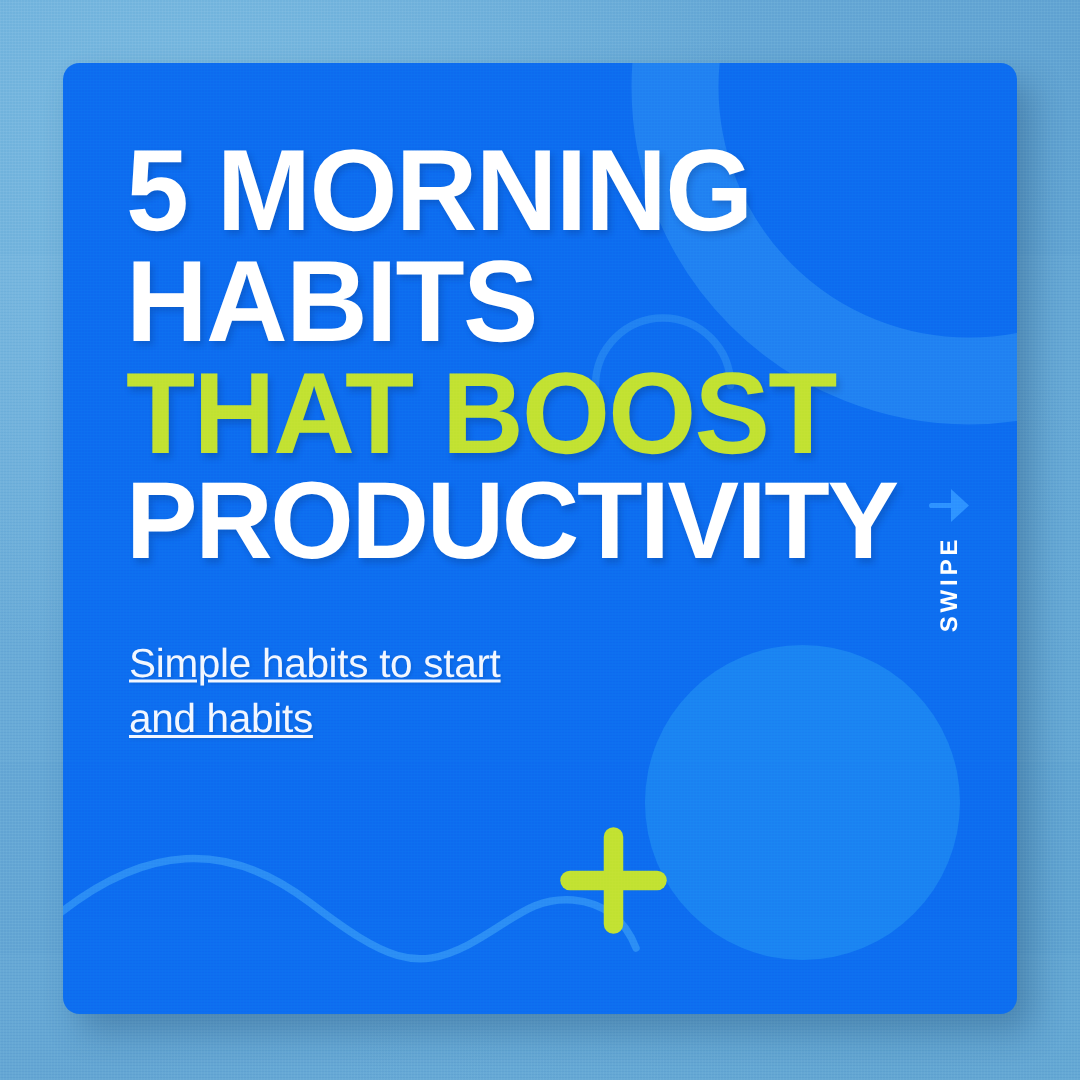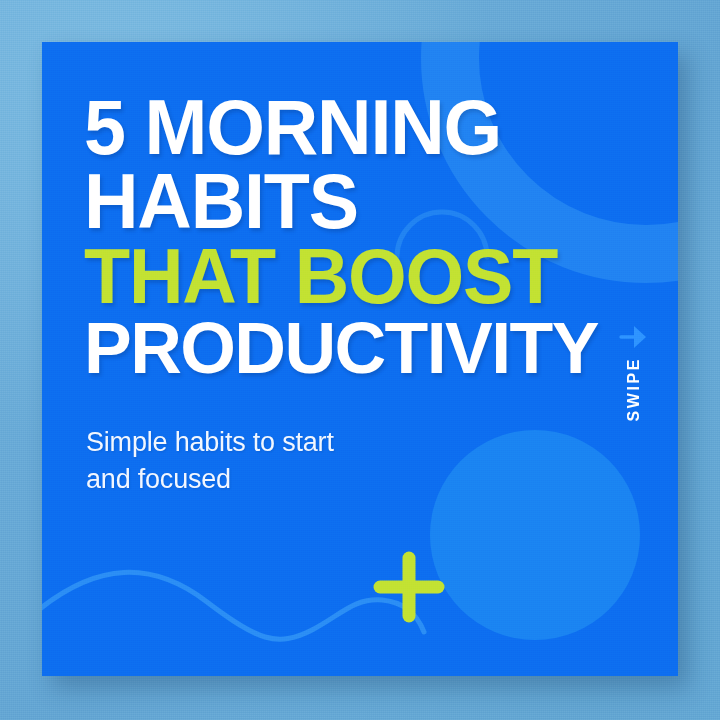--- a/index.html
+++ b/index.html
@@ -105,21 +105,21 @@
     left:44px;
     top:382px;
     width:380px;
     font-size:27px;
     line-height:1.37;
     font-weight:400;
     color:#f2f7ff;
     letter-spacing:-.2px;
     text-shadow:1px 1px 2px rgba(0,30,80,.13);
   }
-  #subtitle .sub-line { display:block; }
+  #subtitle .sub-line { display:block;text-decoration:underline; }
 
   
   #swipe-badge {
     position:absolute;
     right:29px;
     top:282px;
     z-index:4;
     display:flex;
     flex-direction:column;
     align-items:center;
@@ -137,21 +137,21 @@
   #swipe-arrow { display:block; }
 
   
   #plus-mark { position:absolute; left:330px; top:508px; z-index:2; }
 </style>
 </head>
 <body>
 
 <div id="outer-canvas"></div>
 
-<div id="slide-card" style="background: rgb(13, 110, 240);">
+<div id="slide-card" style="background: rgb(13, 110, 240); border-radius: 11px;">
 
   <svg class="deco-layer" viewBox="0 0 636 634" width="636" height="634">
 
     <g>
       <circle cx="604" cy="16" r="196" fill="none" stroke="#2183f2" stroke-width="58"></circle>
     </g>
 
     <g>
       <path d="M 355 215 A 45 45 0 0 1 445 215" fill="none" stroke="#2183f2" stroke-width="5" stroke-linecap="round"></path>
     </g>
@@ -176,21 +176,21 @@
 
     <div id="headline">
       <span class="headline-line" style="color: rgb(255, 255, 255);">5 MORNING</span>
       <span class="headline-line" style="color: rgb(255, 255, 255);">HABITS</span>
       <span class="headline-line accent" style="color: rgb(195, 226, 50);">THAT BOOST</span>
       <span class="headline-line fit-wide" style="color: rgb(255, 255, 255);">PRODUCTIVITY</span>
     </div>
 
     <div id="subtitle" style="color: rgb(242, 247, 255);">
       <span class="sub-line">Simple habits to start</span>
-      <span class="sub-line">and focused</span>
+      <span class="sub-line">and habits</span>
     </div>
 
     <div id="swipe-badge">
       <svg id="swipe-arrow" width="30" height="26" viewBox="0 0 30 26">
         <path d="M2 13 H17" stroke="#2e94ff" stroke-width="3.4" stroke-linecap="round" fill="none"></path>
         <path d="M15 2 L27 13 L15 24 L15 17 L15 9 Z" fill="#2e94ff"></path>
       </svg>
       <span id="swipe-label" style="color: rgb(255, 255, 255);">SWIPE</span>
     </div>
 

